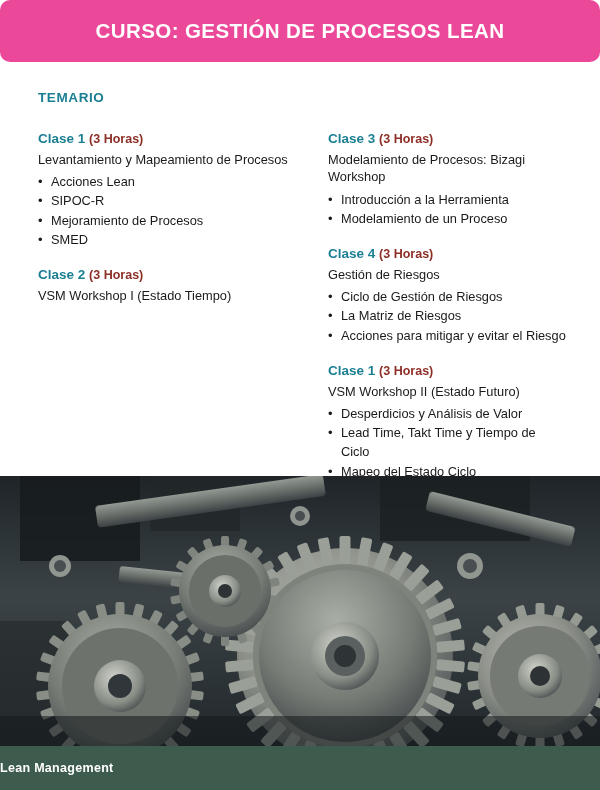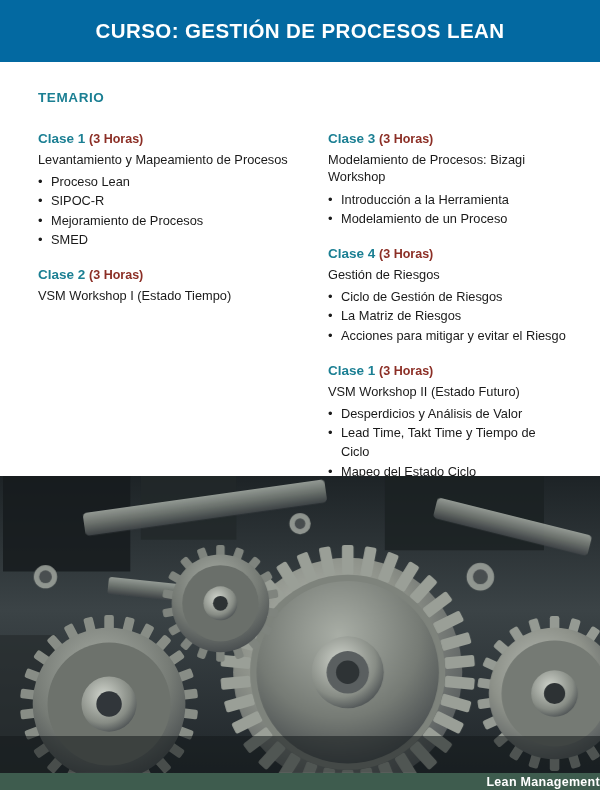--- a/index.html
+++ b/index.html
@@ -17,25 +17,26 @@
   .page {
     width: 600px;
     height: 790px;
     position: relative;
     display: flex;
     flex-direction: column;
   }
   
   .header {
     height: 62px;
-    background: #0369a1;
+    background: #ec4899;
     display: flex;
     align-items: center;
     justify-content: center;
     flex: 0 0 auto;
+    border-radius: 10px;
   }
   .header-title {
     color: #ffffff;
     font-size: 20.5px;
     font-weight: bold;
     letter-spacing: 0.4px;
     text-align: center;
   }
   
   .content {
@@ -115,25 +116,25 @@
     overflow: hidden;
     background: #2e3336;
   }
   .photo svg {
     display: block;
     width: 100%;
     height: 100%;
   }
   
   .footer {
-    height: 17px;
+    height: 44px;
     background: #3e5c4e;
     display: flex;
     align-items: center;
-    justify-content: flex-end;
+    justify-content: flex-start;
     flex: 0 0 auto;
   }
   .footer-text {
     color: #ffffff;
     font-size: 12.5px;
     font-weight: bold;
     letter-spacing: 0.3px;
   }
 </style>
 </head>
@@ -152,21 +153,21 @@
 
       <div class="col left">
 
         <div class="block">
           <div class="block-head">
             <span>Clase 1</span>
             <span class="hours">(3 Horas)</span>
           </div>
           <div class="block-sub">Levantamiento y Mapeamiento de Procesos</div>
           <ul class="items">
-            <li>Proceso Lean</li>
+            <li>Acciones Lean</li>
             <li>SIPOC-R</li>
             <li>Mejoramiento de Procesos</li>
             <li>SMED</li>
           </ul>
         </div>
 
         <div class="block">
           <div class="block-head">
             <span>Clase 2</span>
             <span class="hours">(3 Horas)</span>

